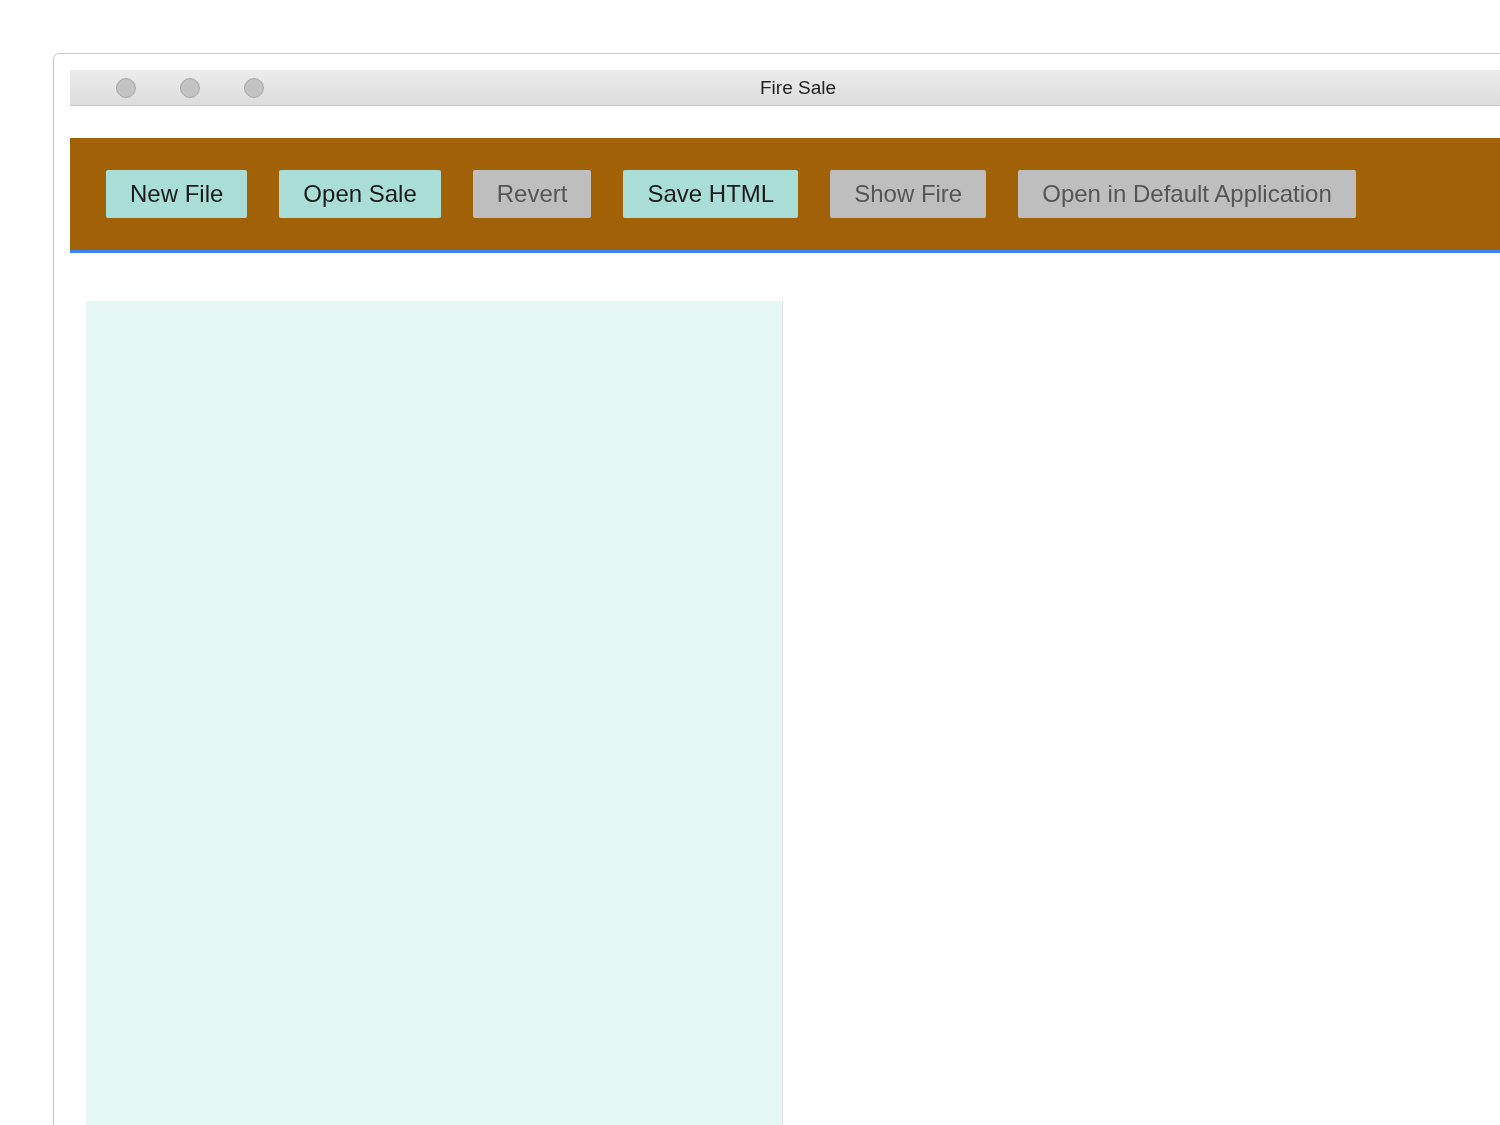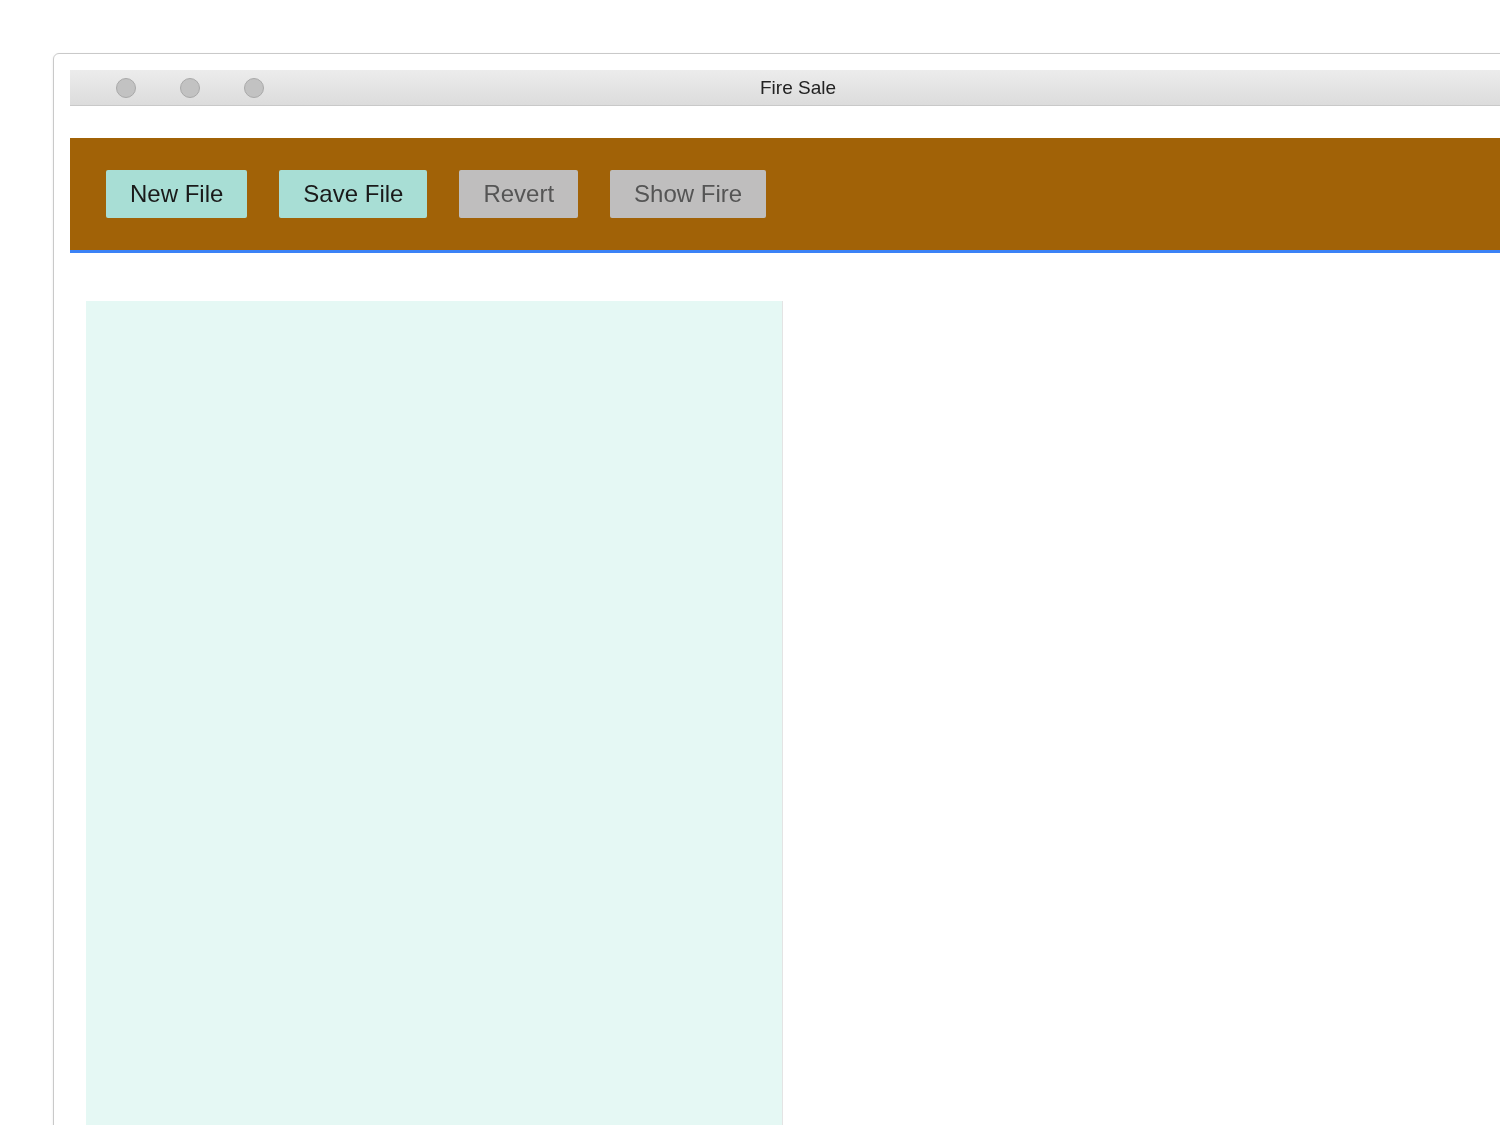--- a/index.html
+++ b/index.html
@@ -115,22 +115,24 @@
     <div class="traffic-lights">
       <div class="traffic-light"></div>
       <div class="traffic-light"></div>
       <div class="traffic-light"></div>
     </div>
     <div class="titlebar-title">Fire Sale</div>
   </div>
 
   <div class="toolbar">
     <button class="btn btn-enabled">New File</button>
-    <button class="btn btn-enabled">Save File</button>
+    <button class="btn btn-enabled">Open Sale</button>
     <button class="btn btn-disabled">Revert</button>
+    <button class="btn btn-enabled">Save HTML</button>
     <button class="btn btn-disabled">Show Fire</button>
+    <button class="btn btn-disabled">Open in Default Application</button>
   </div>
 
   <div class="content">
     <div class="editor-pane"></div>
     <div class="preview-pane"></div>
   </div>
 </div>
 
 </body></html>

